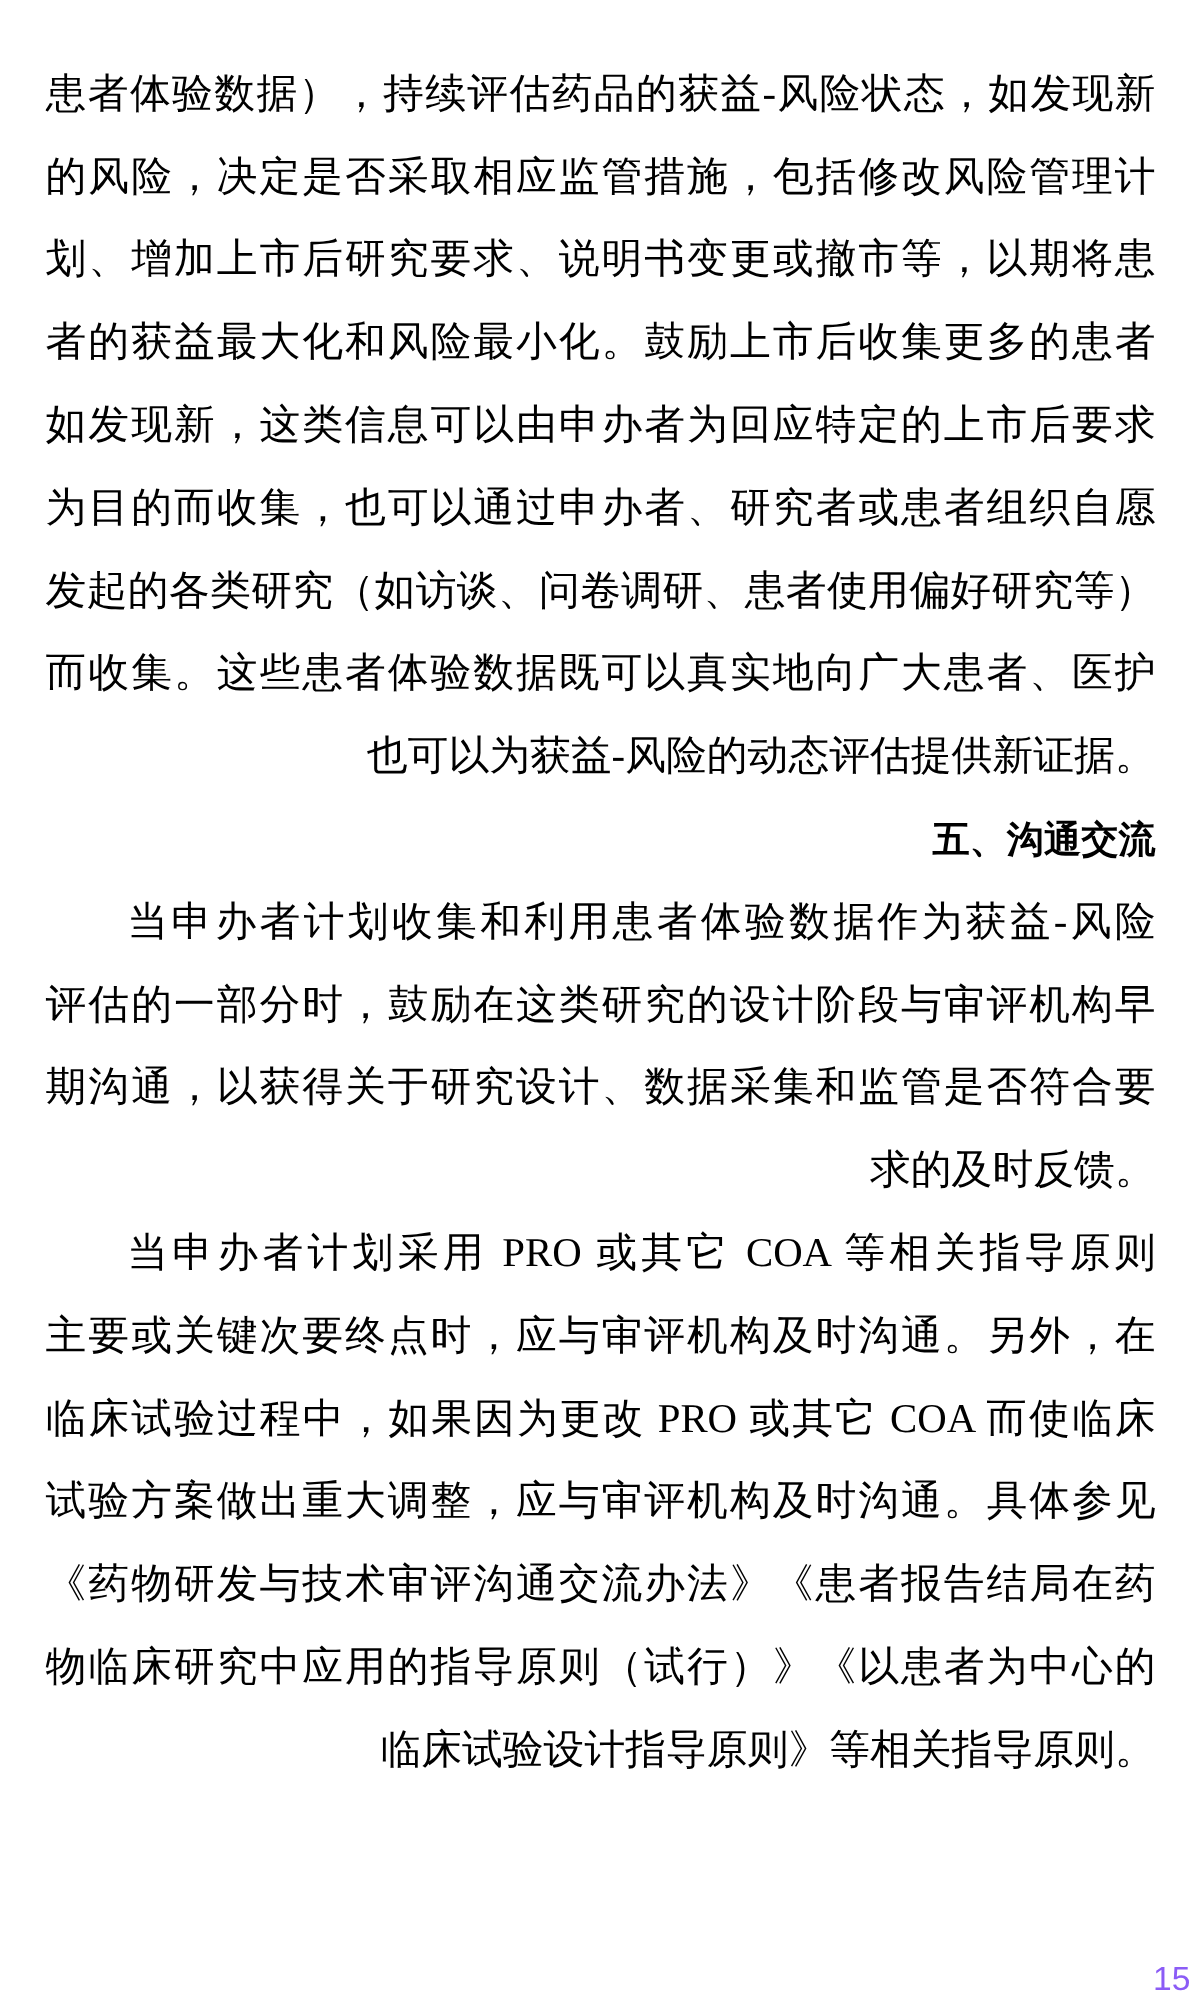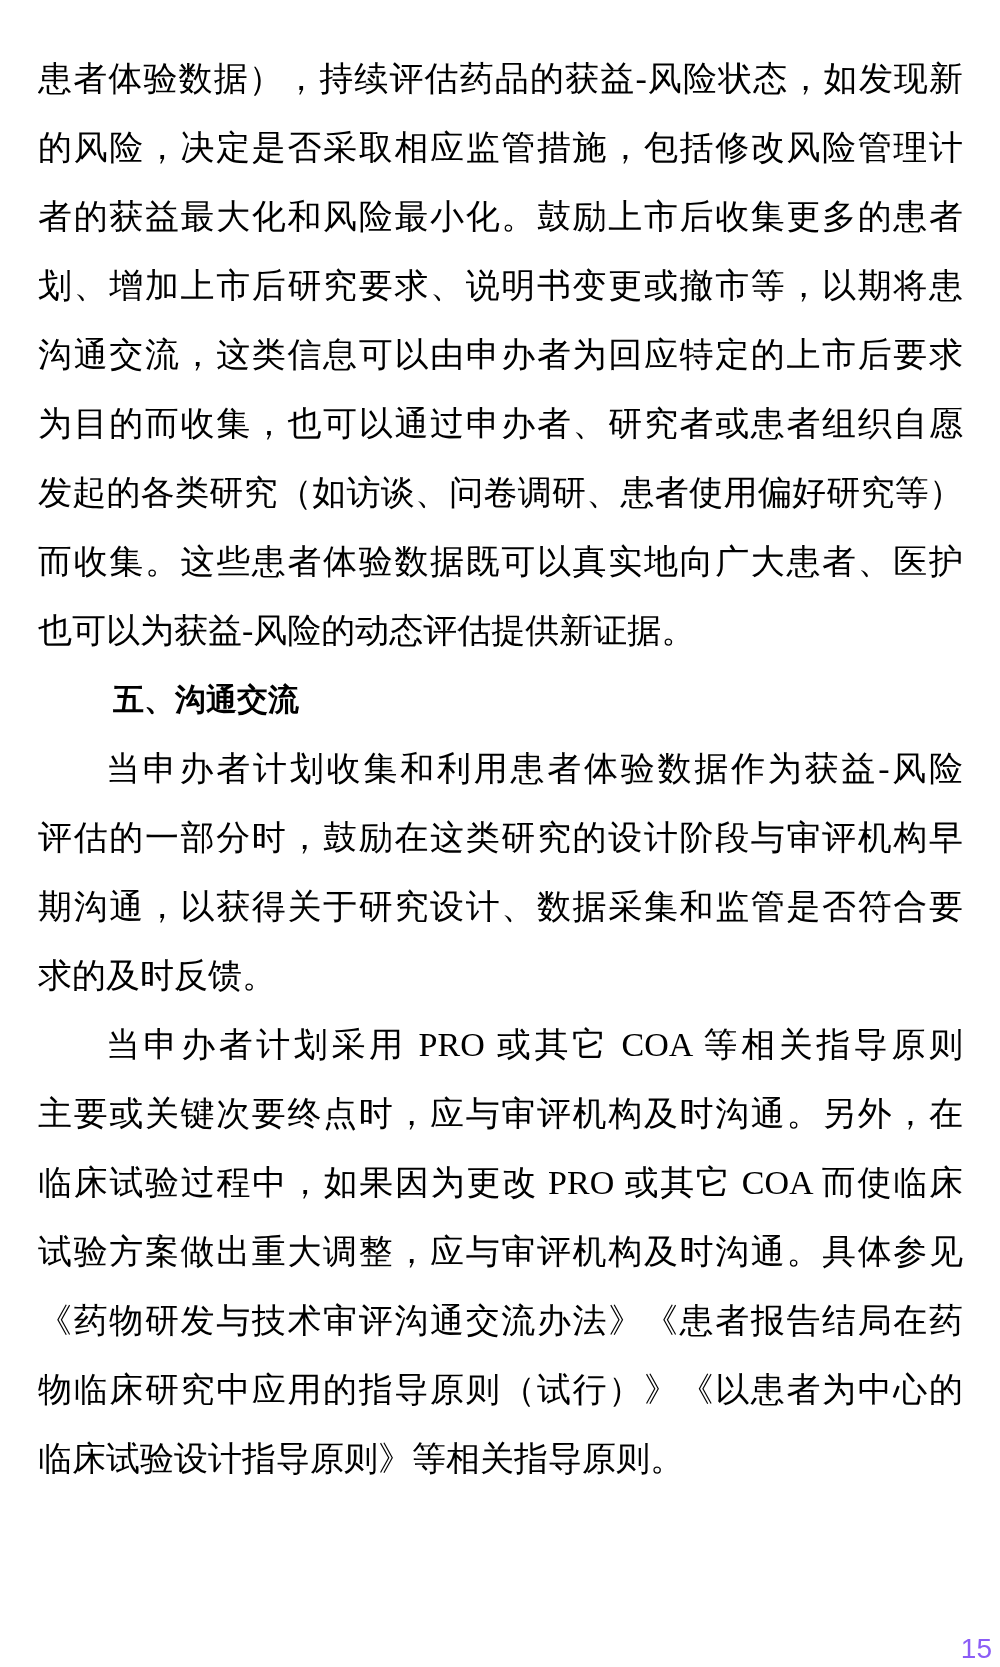--- a/index.html
+++ b/index.html
@@ -21,21 +21,21 @@
     left: 38px;
     top: 44px;
     width: 925px;
   }
   .line {
     height: 69px;
     line-height: 69px;
     font-size: 34px;
     overflow: hidden;
     white-space: normal;
-    text-align: left;
+    text-align: right;
   }
   
   .line.j {
     text-align: justify;
   }
   .line.j::after {
     content: "";
     display: inline-block;
     width: 100%;
     height: 0;
@@ -62,23 +62,23 @@
     color: #8b5cf6;
   }
 </style>
 </head>
 <body>
 
 <div class="page">
   <div class="text-block">
       <div class="line j">患者体验数据），持续评估药品的获益-风险状态，如发现新</div>
       <div class="line j">的风险，决定是否采取相应监管措施，包括修改风险管理计</div>
+      <div class="line j">划、增加上市后研究要求、说明书变更或撤市等，以期将患</div>
       <div class="line j">者的获益最大化和风险最小化。鼓励上市后收集更多的患者</div>
-      <div class="line j">划、增加上市后研究要求、说明书变更或撤市等，以期将患</div>
-      <div class="line j">沟通交流，这类信息可以由申办者为回应特定的上市后要求</div>
+      <div class="line j">如发现新，这类信息可以由申办者为回应特定的上市后要求</div>
       <div class="line j">为目的而收集，也可以通过申办者、研究者或患者组织自愿</div>
       <div class="line j">发起的各类研究（如访谈、问卷调研、患者使用偏好研究等）</div>
       <div class="line j">而收集。这些患者体验数据既可以真实地向广大患者、医护</div>
       <div class="line">也可以为获益-风险的动态评估提供新证据。</div>
       <div class="line heading">五、沟通交流</div>
       <div class="line j indent">当申办者计划收集和利用患者体验数据作为获益-风险</div>
       <div class="line j">评估的一部分时，鼓励在这类研究的设计阶段与审评机构早</div>
       <div class="line j">期沟通，以获得关于研究设计、数据采集和监管是否符合要</div>
       <div class="line">求的及时反馈。</div>
       <div class="line j indent">当申办者计划采用 PRO 或其它 COA 等相关指导原则</div>

